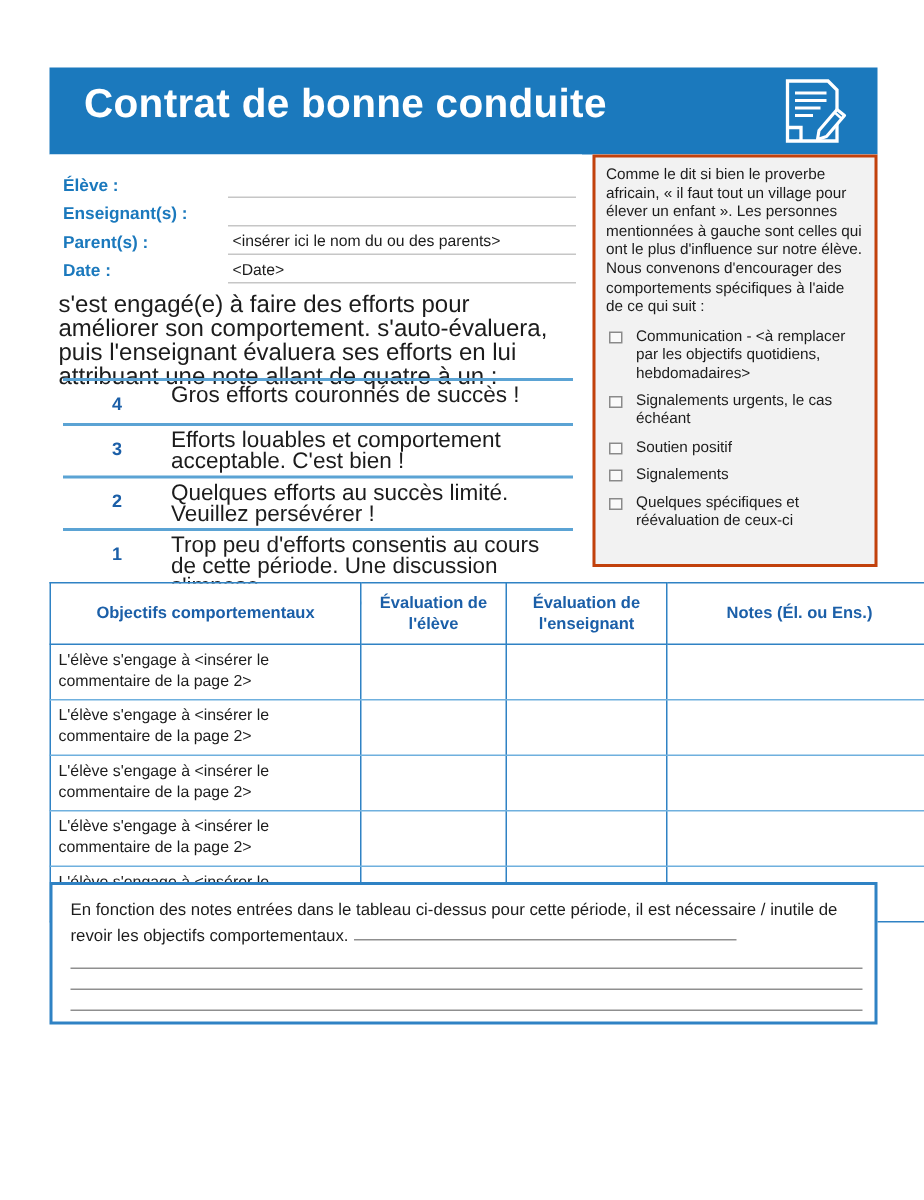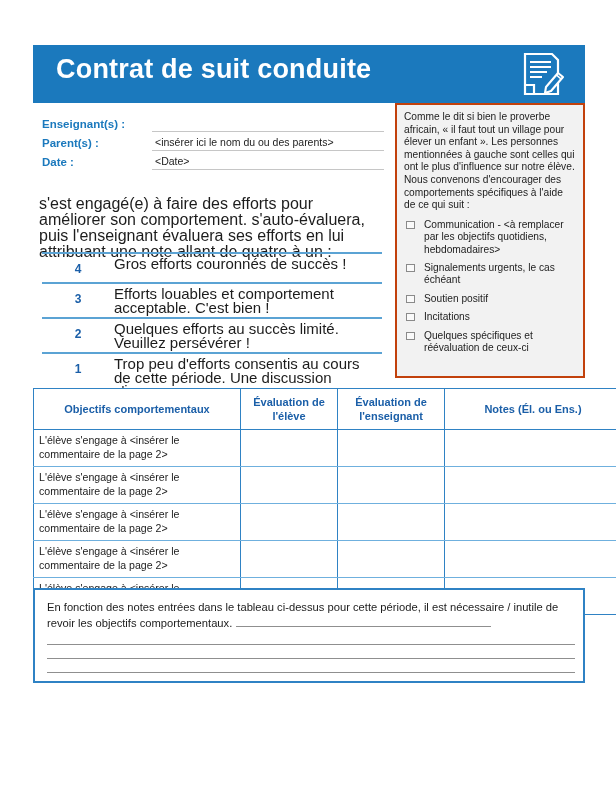--- a/index.html
+++ b/index.html
@@ -265,40 +265,46 @@
     height: 0;
     margin-top: 13px;
   }
 </style>
 </head>
 <body>
 
 <div class="page">
 
   <div class="header-band">
-    <div class="header-title">Contrat de suit conduite</div>
+    <div class="header-title">Contrat de bonne conduite</div>
     <div class="header-icon">
       <svg viewBox="0 0 48 46" width="48" height="46" aria-hidden="true">
         <path d="M5 3 H32 L38 9 V43 H5 Z" fill="none" stroke="#ffffff" stroke-width="2.2"></path>
         <path d="M5 34 H14 V43" fill="none" stroke="#ffffff" stroke-width="2.2"></path>
         <line x1="10" y1="11" x2="31" y2="11" stroke="#ffffff" stroke-width="2"></line>
         <line x1="10" y1="16" x2="31" y2="16" stroke="#ffffff" stroke-width="2"></line>
         <line x1="10" y1="21" x2="27" y2="21" stroke="#ffffff" stroke-width="2"></line>
         <line x1="10" y1="26" x2="22" y2="26" stroke="#ffffff" stroke-width="2"></line>
         <path d="M26 36 L38 22 L43 26 L31 40 L25 42 Z" fill="#1b79bd" stroke="#ffffff" stroke-width="2.1" stroke-linejoin="round"></path>
         <line x1="36.5" y1="24" x2="41" y2="28" stroke="#ffffff" stroke-width="1.6"></line>
       </svg>
     </div>
   </div>
 
   <div class="upper">
 
     <div class="left-panel">
 
       <div class="fields">
+        <div class="field-row">
+          <span class="field-label">Élève :</span>
+          <span class="field-line">
+            <span class="field-value"></span>
+          </span>
+        </div>
         <div class="field-row">
           <span class="field-label">Enseignant(s) :</span>
           <span class="field-line">
             <span class="field-value"></span>
           </span>
         </div>
         <div class="field-row">
           <span class="field-label">Parent(s) :</span>
           <span class="field-line">
             <span class="field-value">&lt;insérer ici le nom du ou des parents&gt;</span>
@@ -345,21 +351,21 @@
         <li class="check-item">
           <span class="check-box"></span>
           <span class="check-label">Signalements urgents, le cas échéant</span>
         </li>
         <li class="check-item">
           <span class="check-box"></span>
           <span class="check-label">Soutien positif</span>
         </li>
         <li class="check-item">
           <span class="check-box"></span>
-          <span class="check-label">Incitations</span>
+          <span class="check-label">Signalements</span>
         </li>
         <li class="check-item">
           <span class="check-box"></span>
           <span class="check-label">Quelques spécifiques et réévaluation de ceux-ci</span>
         </li>
       </ul>
     </div>
 
   </div>
 

